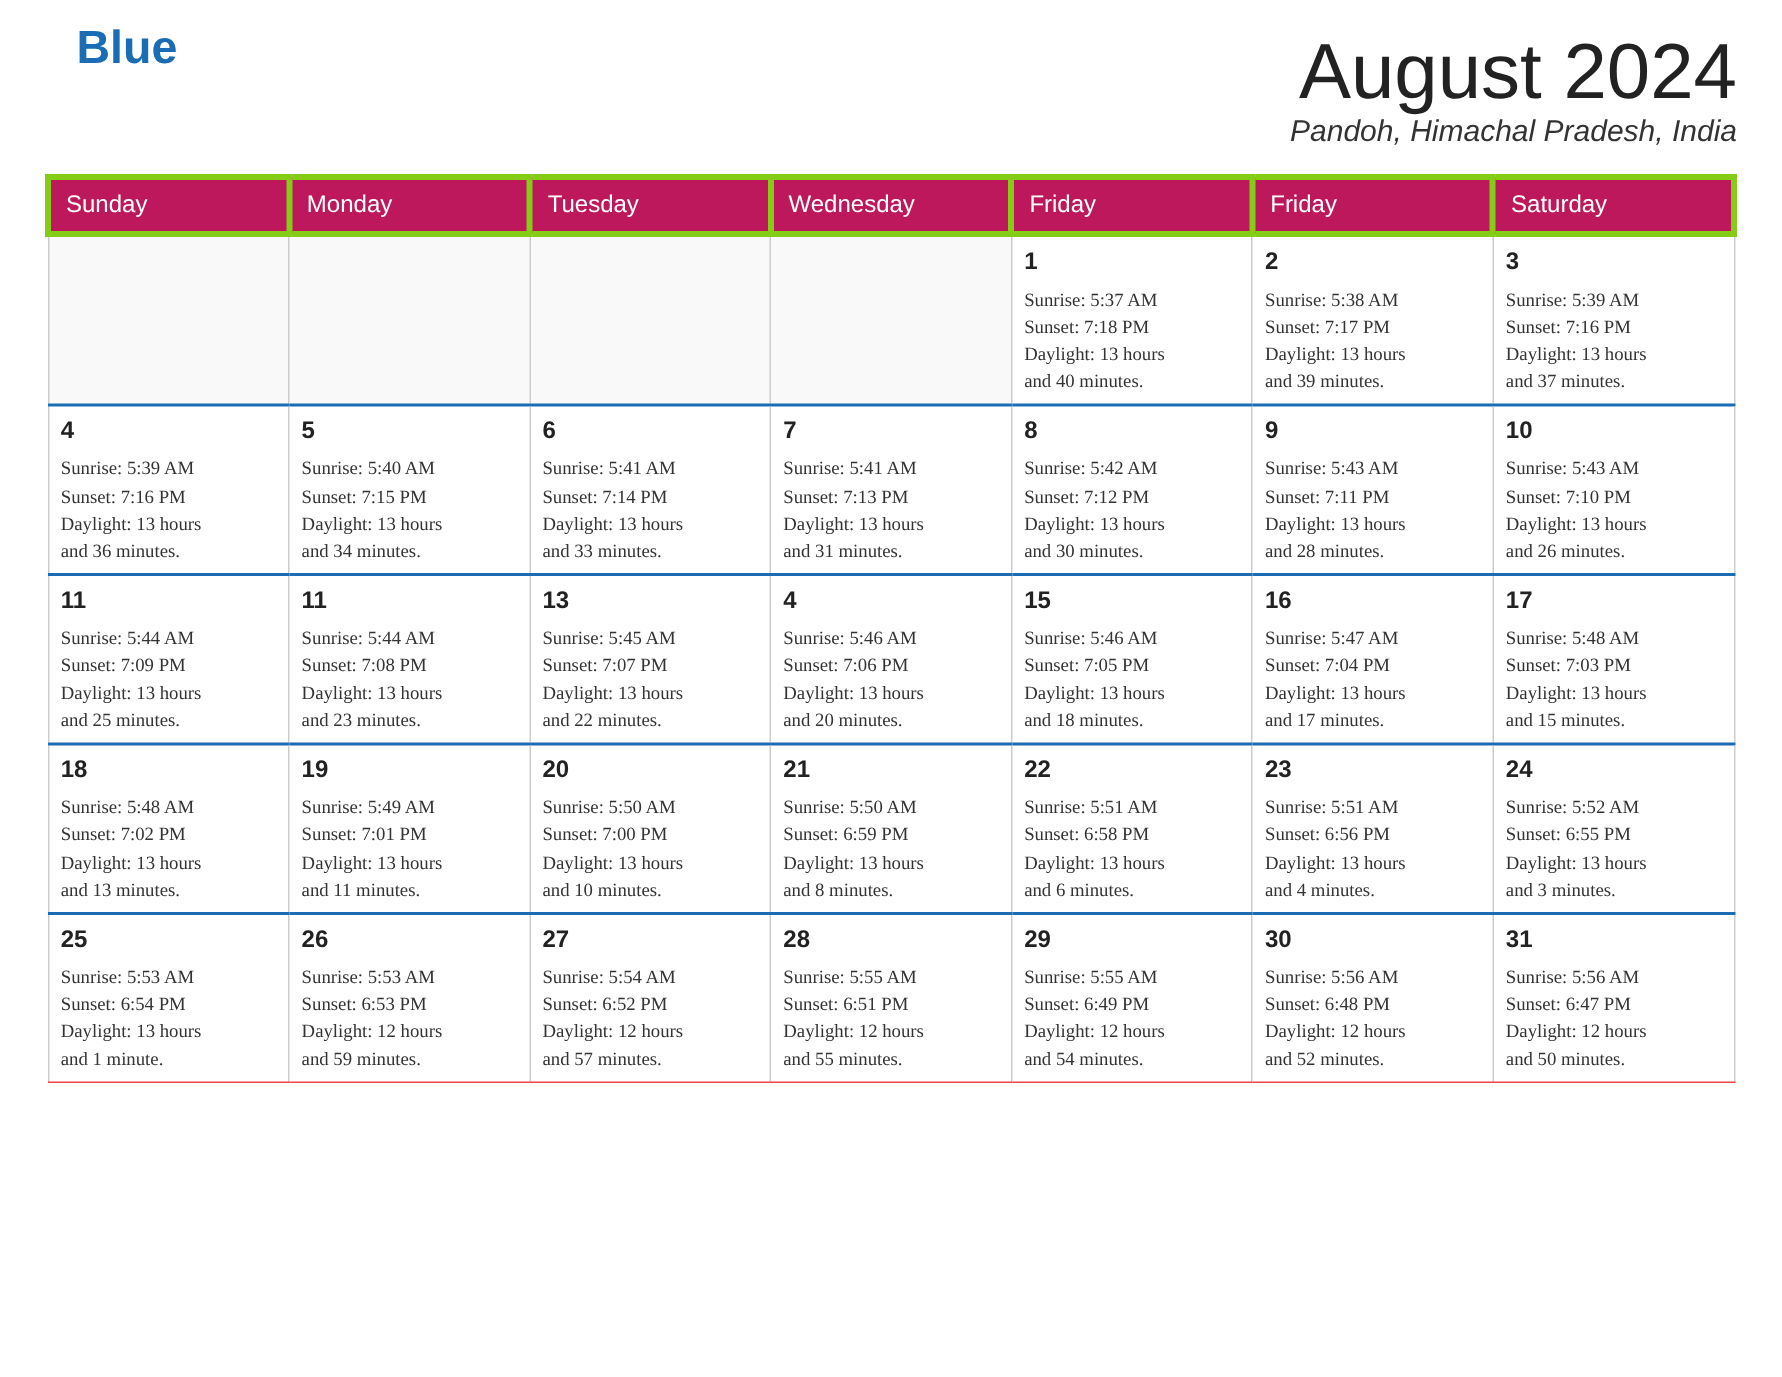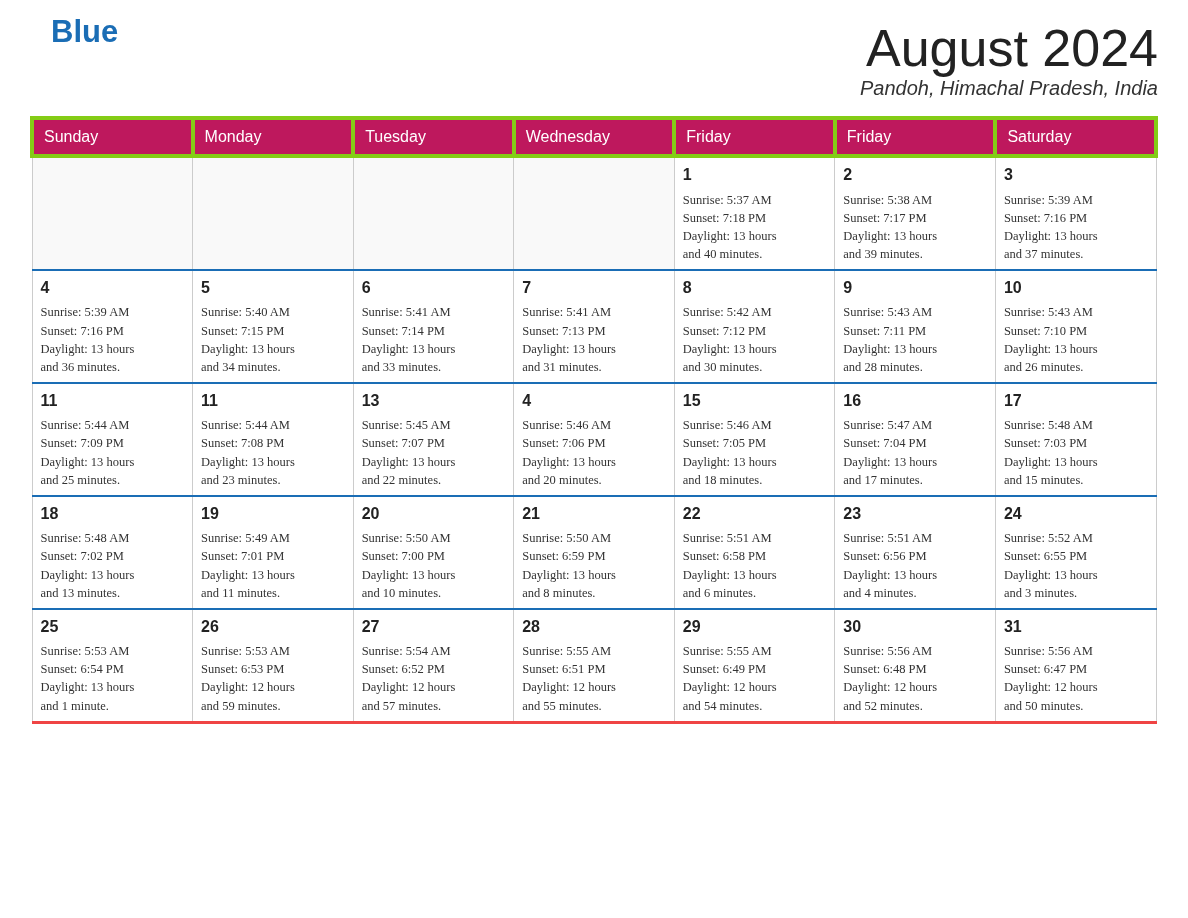--- a/index.html
+++ b/index.html
@@ -55,21 +55,21 @@
       padding: 6px 8px;
       border: 1px solid #cccccc;
       border-bottom: 2px solid #1a6db5;
       width: calc(100% / 7);
       min-height: 100px;
       font-size: 13px;
       color: #333;
       line-height: 1.4;
     }
     .calendar-table tr:last-child td {
-      border-bottom: 3px solid #ef4444;
+      border-bottom: 1px solid #ef4444;
     }
     .day-number {
       font-size: 16px;
       font-weight: bold;
       display: block;
       margin-bottom: 4px;
       color: #222;
     }
     .day-info {
       font-size: 12.5px;

